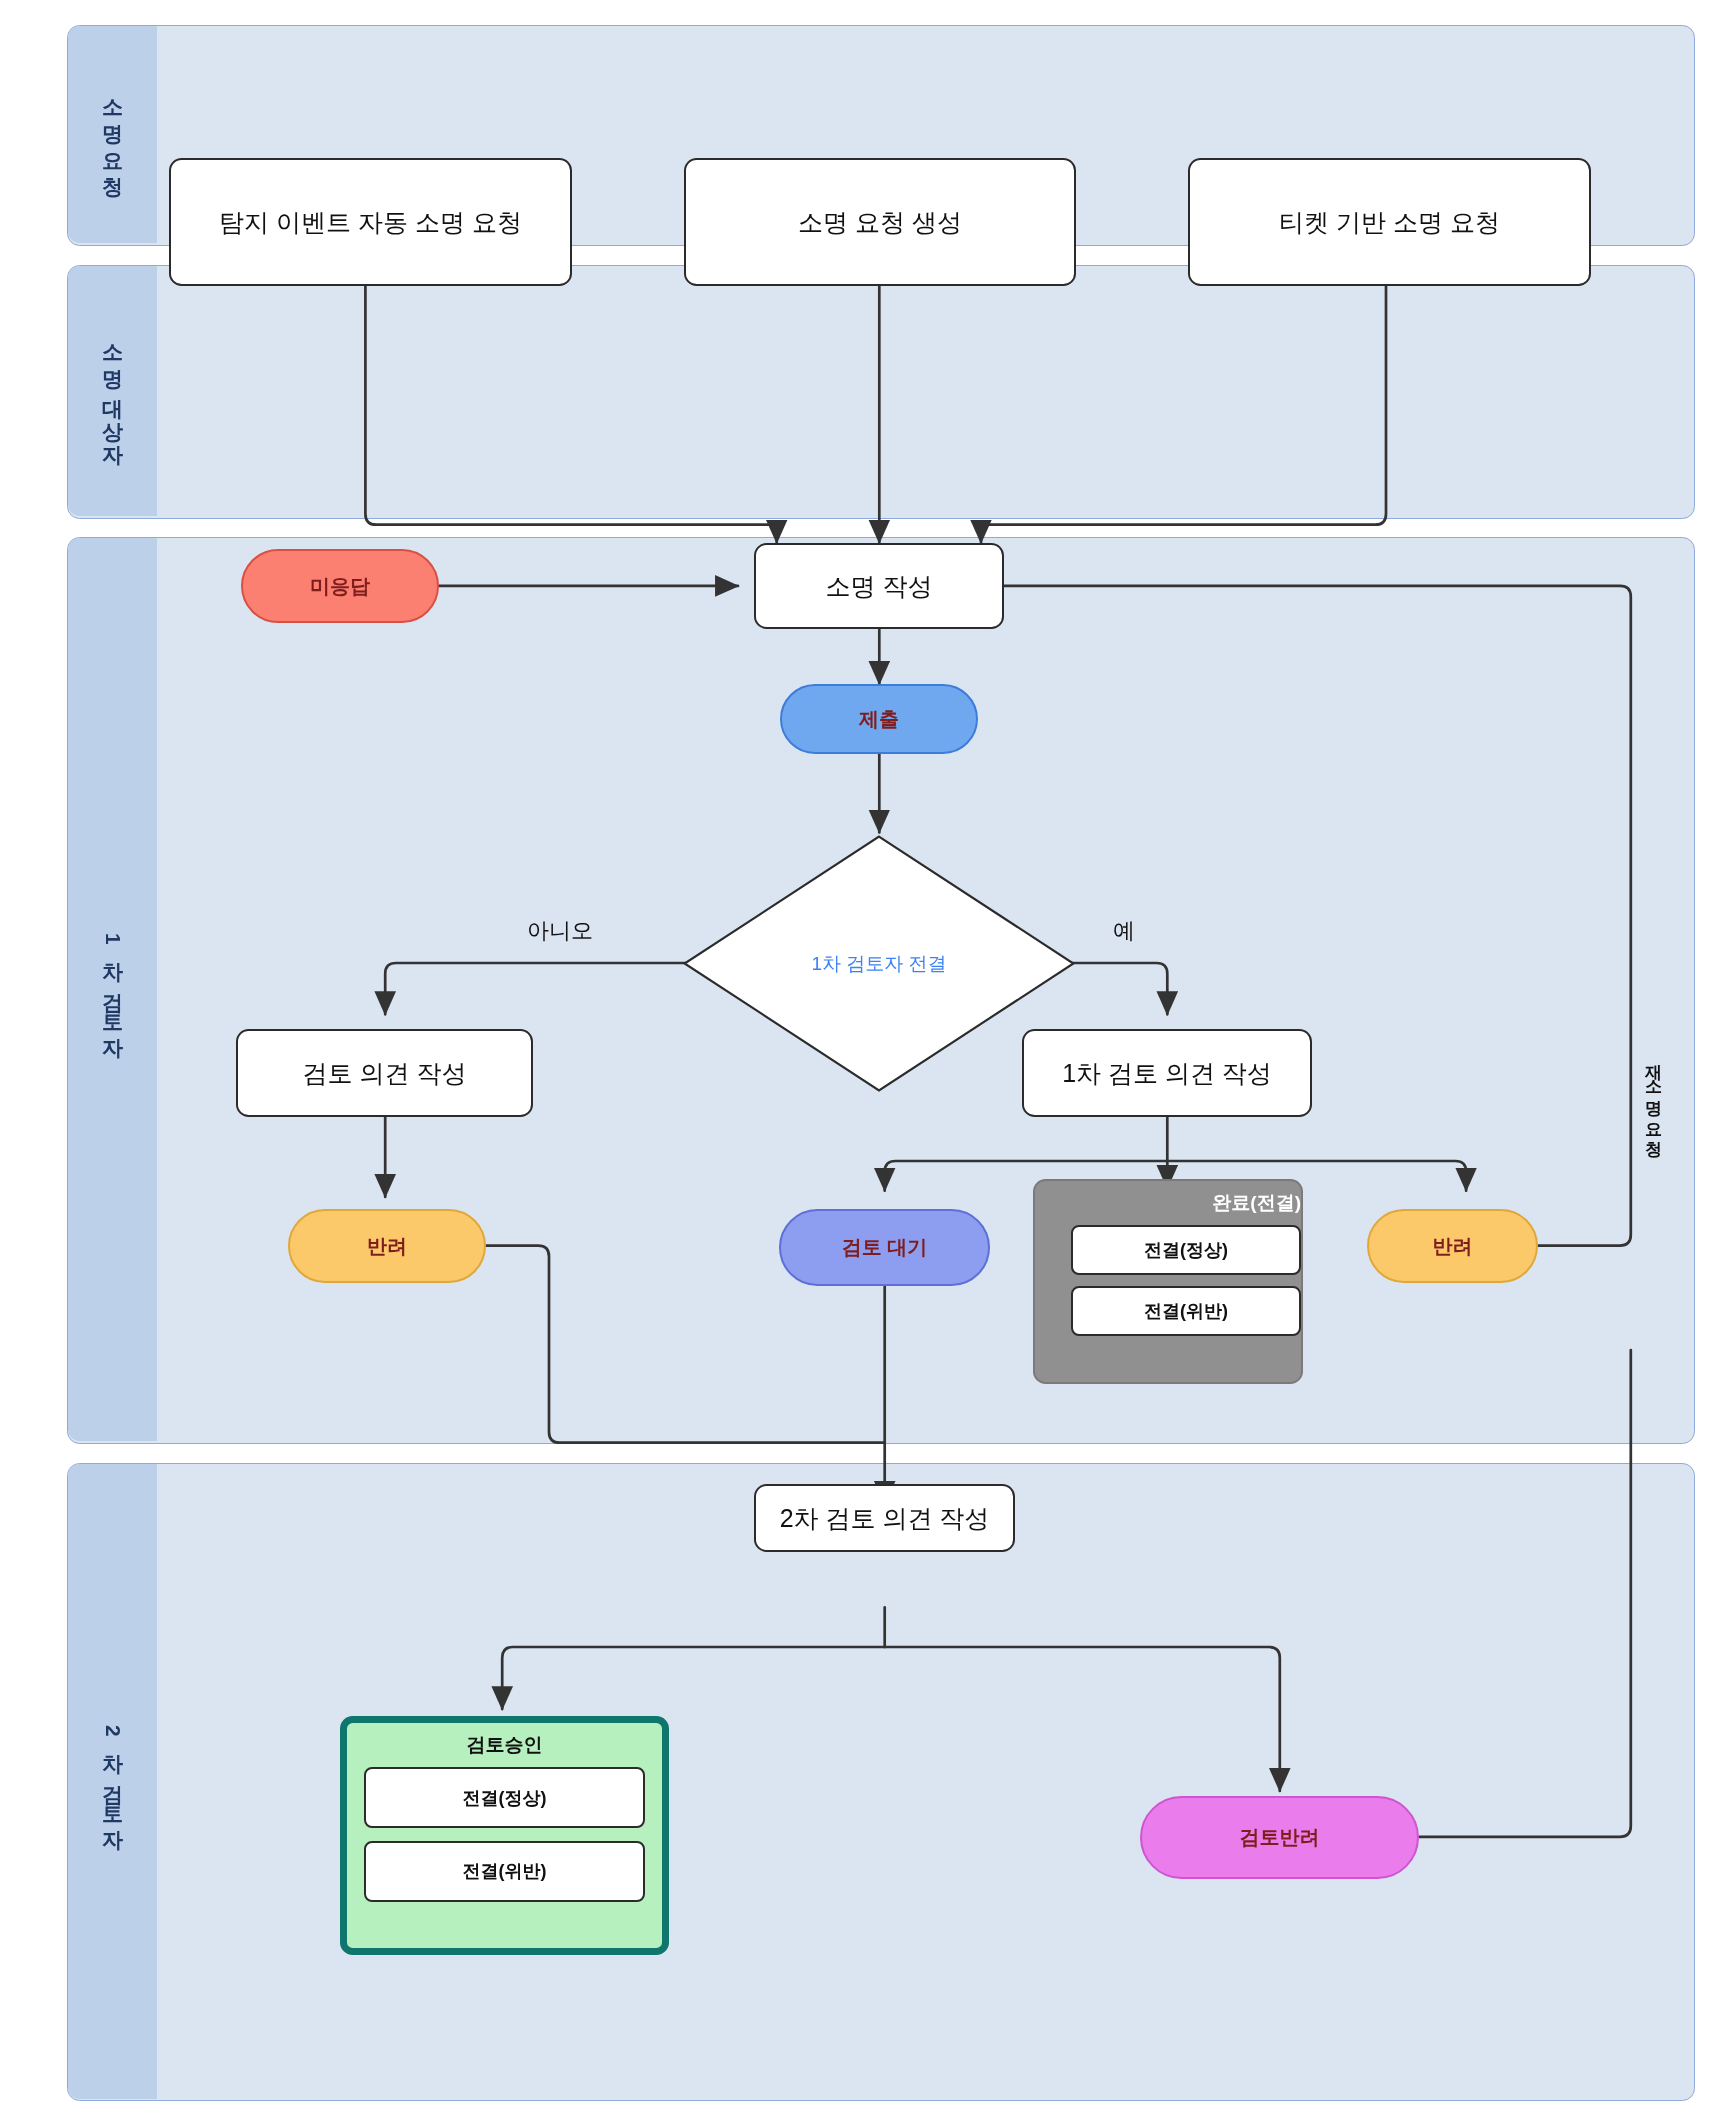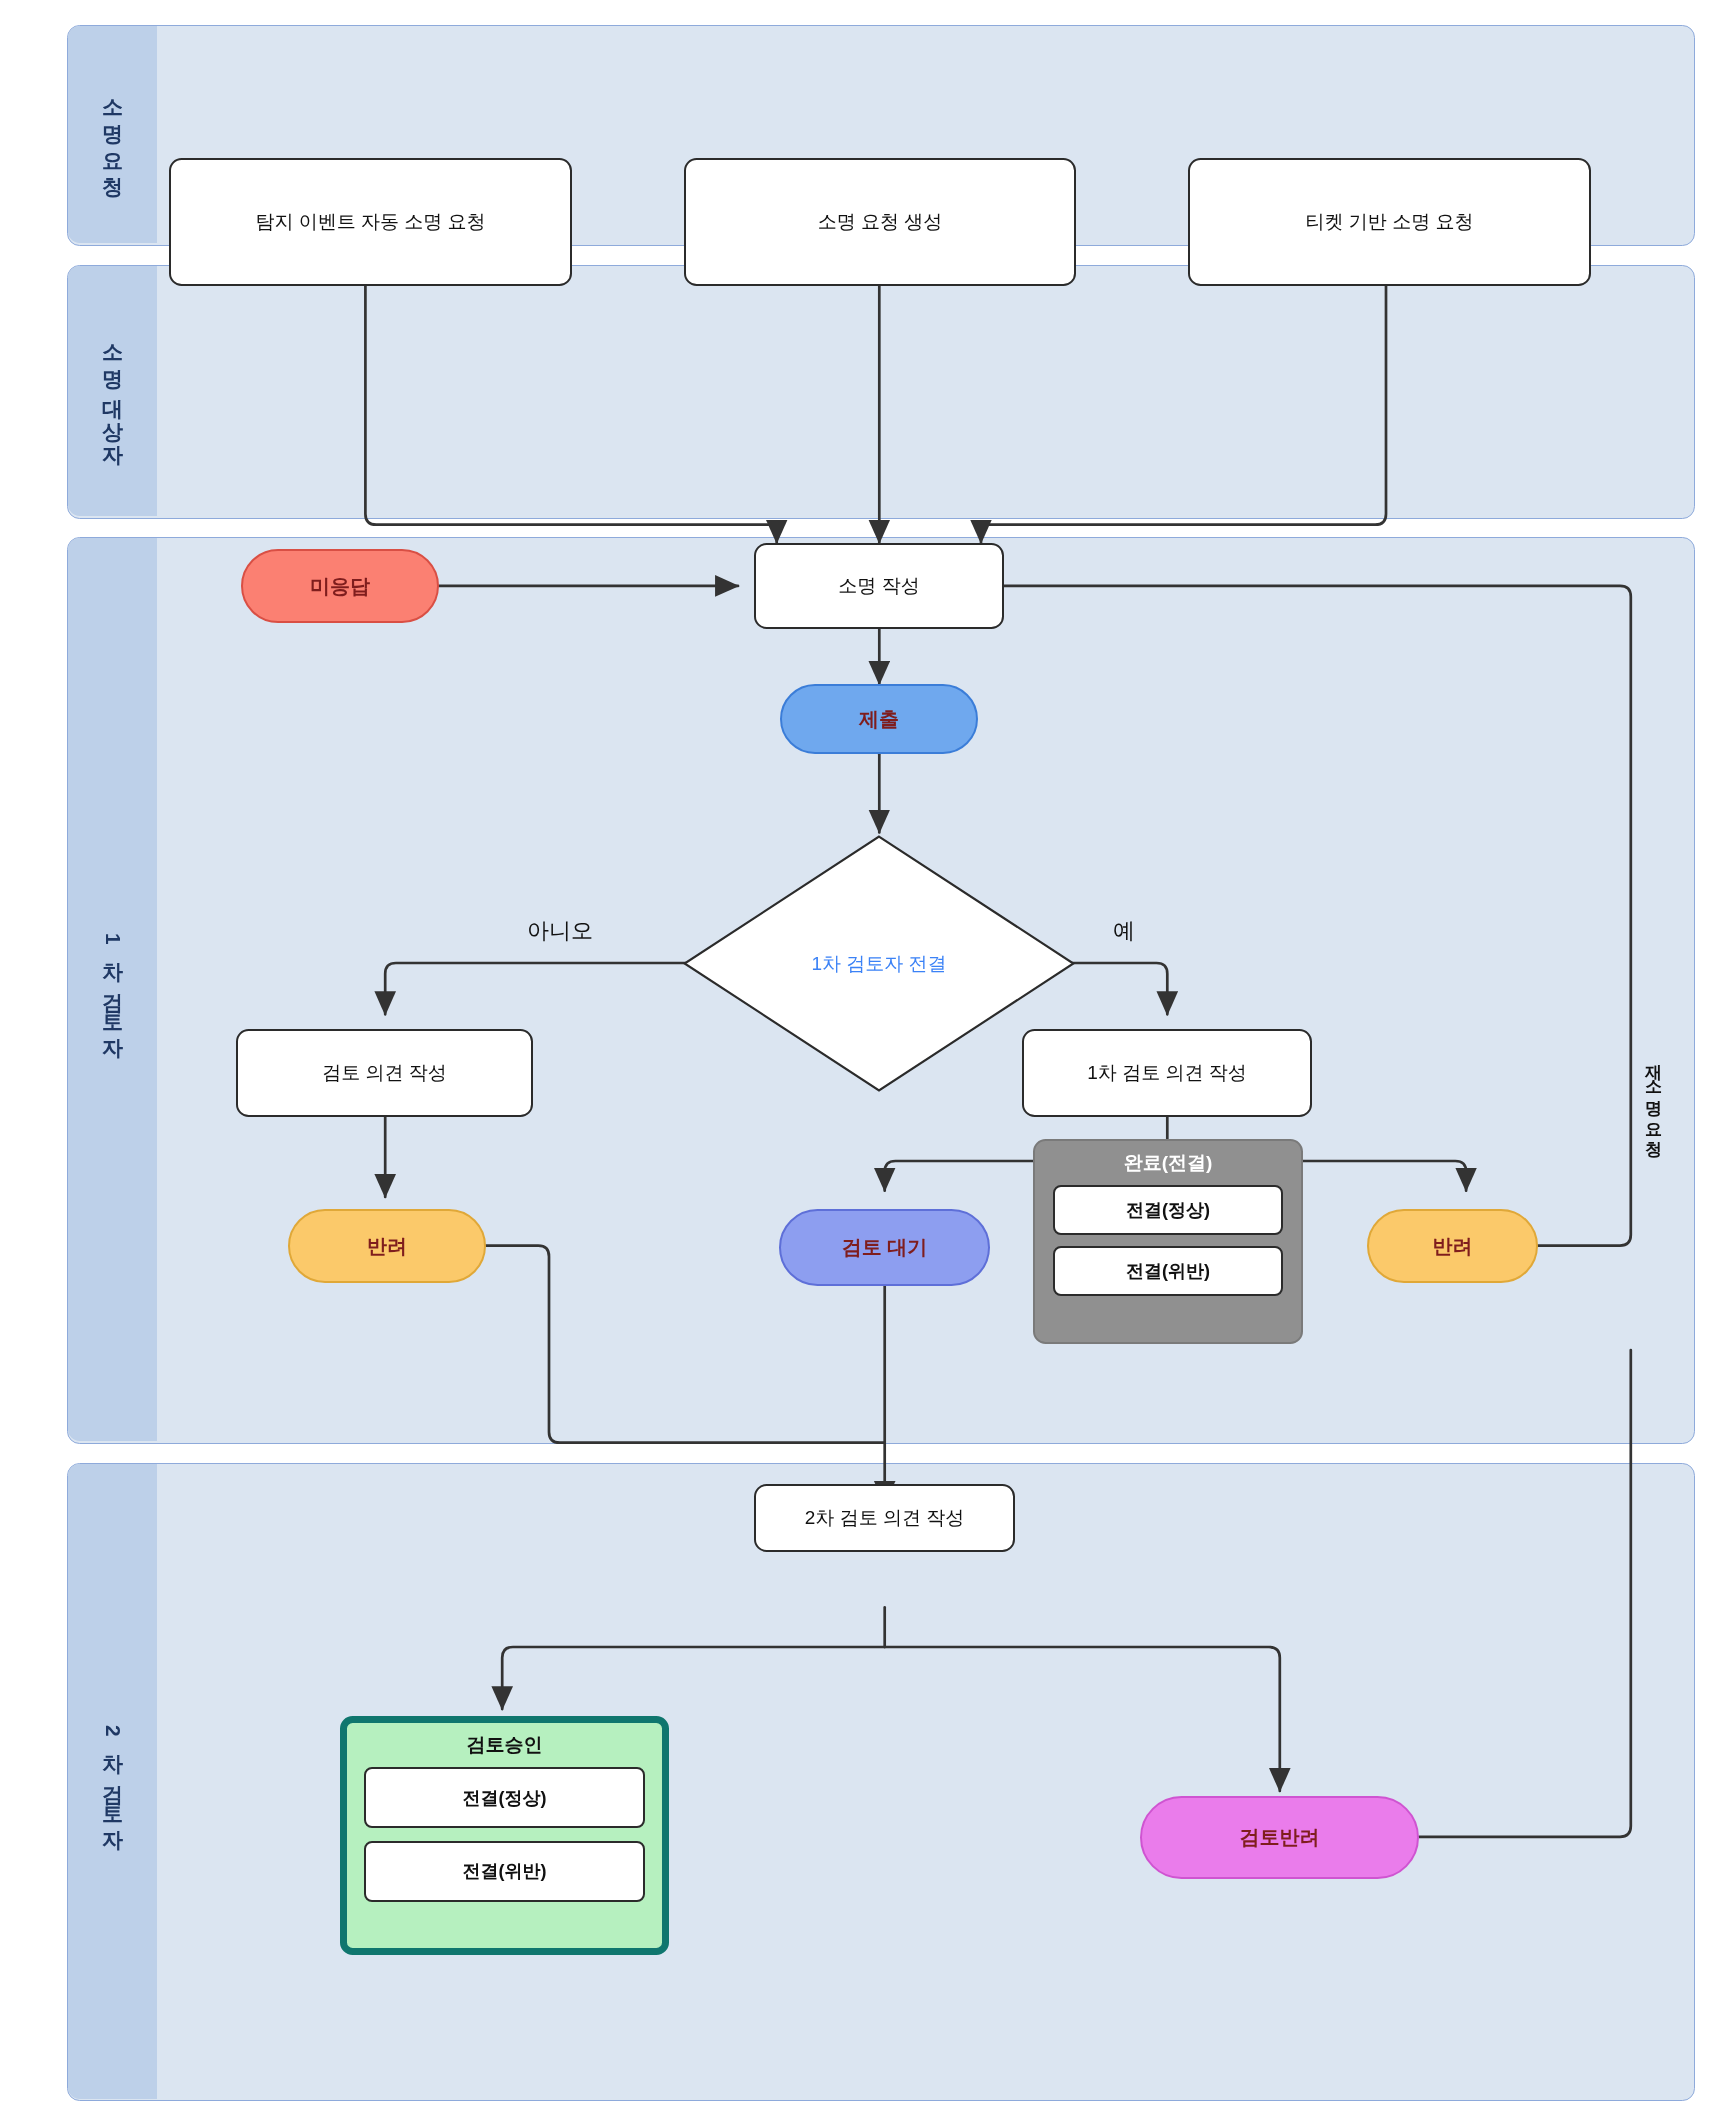--- a/index.html
+++ b/index.html
@@ -3,21 +3,21 @@
 <meta charset="utf-8">
 <style>
   html,body{margin:0;padding:0;background:#ffffff;}
   body{width:1728px;height:2124px;position:relative;
        font-family:"Liberation Sans","DejaVu Sans",sans-serif;}
   #stage{position:absolute;left:0;top:0;width:1728px;height:2124px;overflow:hidden;}
   svg.layer{position:absolute;left:0;top:0;width:1728px;height:2124px;}
   .node{position:absolute;box-sizing:border-box;display:flex;align-items:center;
         justify-content:center;text-align:center;}
   .proc{background:#ffffff;border:2px solid #2b2b2b;border-radius:12.6px;
-        color:#111;font-size:19px;font-weight:400;}
+        color:#111;font-size:25px;font-weight:400;}
   .pill{border-radius:899px;font-weight:bold;font-size:20px;color:#7f1d1d;}
   .lanelabel{position:absolute;display:flex;align-items:center;justify-content:center;
         color:#1f3864;font-weight:bold;font-size:21px;
         writing-mode:vertical-rl;text-orientation:mixed;letter-spacing:1.8px;}
   .edgelabel{position:absolute;color:#111;font-size:22px;background:transparent;
         white-space:nowrap;}
   .sidelabel{position:absolute;color:#111;font-size:17px;font-weight:600;
         writing-mode:vertical-rl;text-orientation:mixed;letter-spacing:0.9px;}
   .group{position:absolute;box-sizing:border-box;border-radius:12.6px;
         display:flex;flex-direction:column;align-items:center;}
@@ -139,22 +139,22 @@
 
   <div class="node pill" style="left:288px;top:1209px;width:198px;height:74px;
               background:#fbc96a;border:2px solid #e0a838;">반려</div>
 
   <div class="node pill" style="left:779px;top:1209px;width:211px;height:77px;
               background:#8d9ef0;border:2px solid #5e6fd8;">검토 대기</div>
 
   <div class="node pill" style="left:1367px;top:1209px;width:171px;height:74px;
               background:#fbc96a;border:2px solid #e0a838;">반려</div>
 
-  <div class="group" style="left:1033px;top:1139px;width:270px;height:205px;
-              background:#909090;border:2px solid #7a7a7a;">
+  <div class="group" style="left:1033px;top:1179px;width:270px;height:205px;
+              background:#909090;border:2px solid #7a7a7a;align-items:flex-end;">
     <div class="group-title" style="color:#ffffff;">완료(전결)</div>
     <div class="group-item" style="width:230px;height:50px;margin-bottom:10.8px;">전결(정상)</div>
     <div class="group-item" style="width:230px;height:50px;">전결(위반)</div>
   </div>
 
   <div class="sidelabel" style="left:1642px;top:1051px;height:117px;">재소명 요청</div>
 
   <div class="node proc" style="left:754px;top:1484px;width:261px;height:68px;">2차 검토 의견 작성</div>
 
   <div class="group" style="left:340px;top:1716px;width:329px;height:239px;

